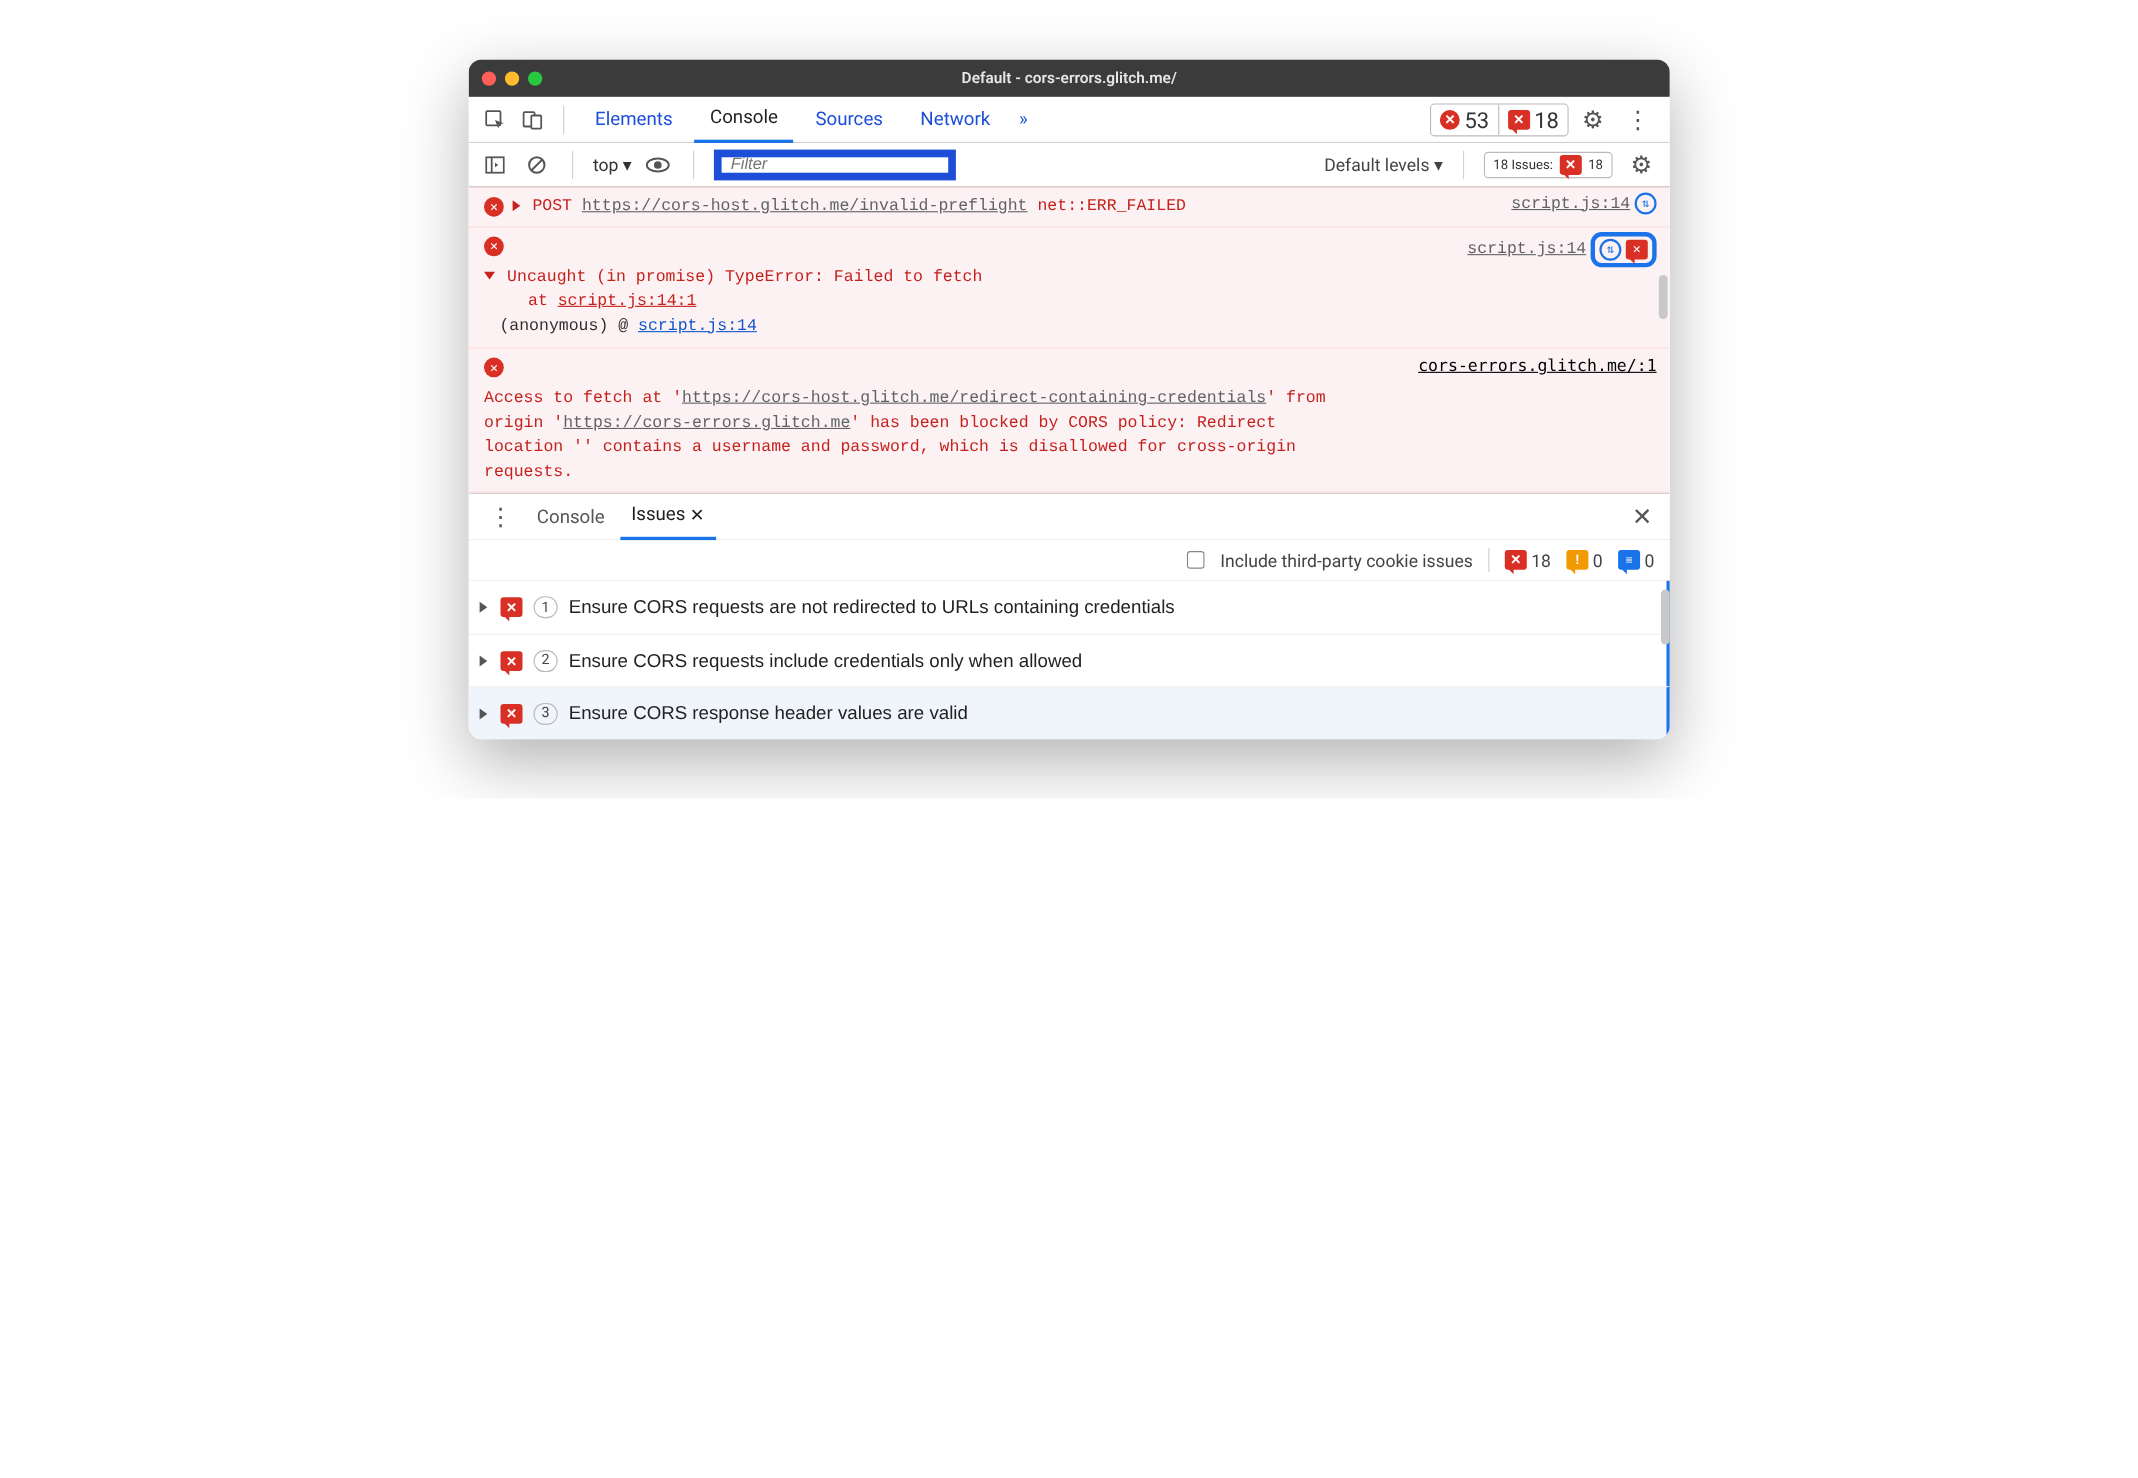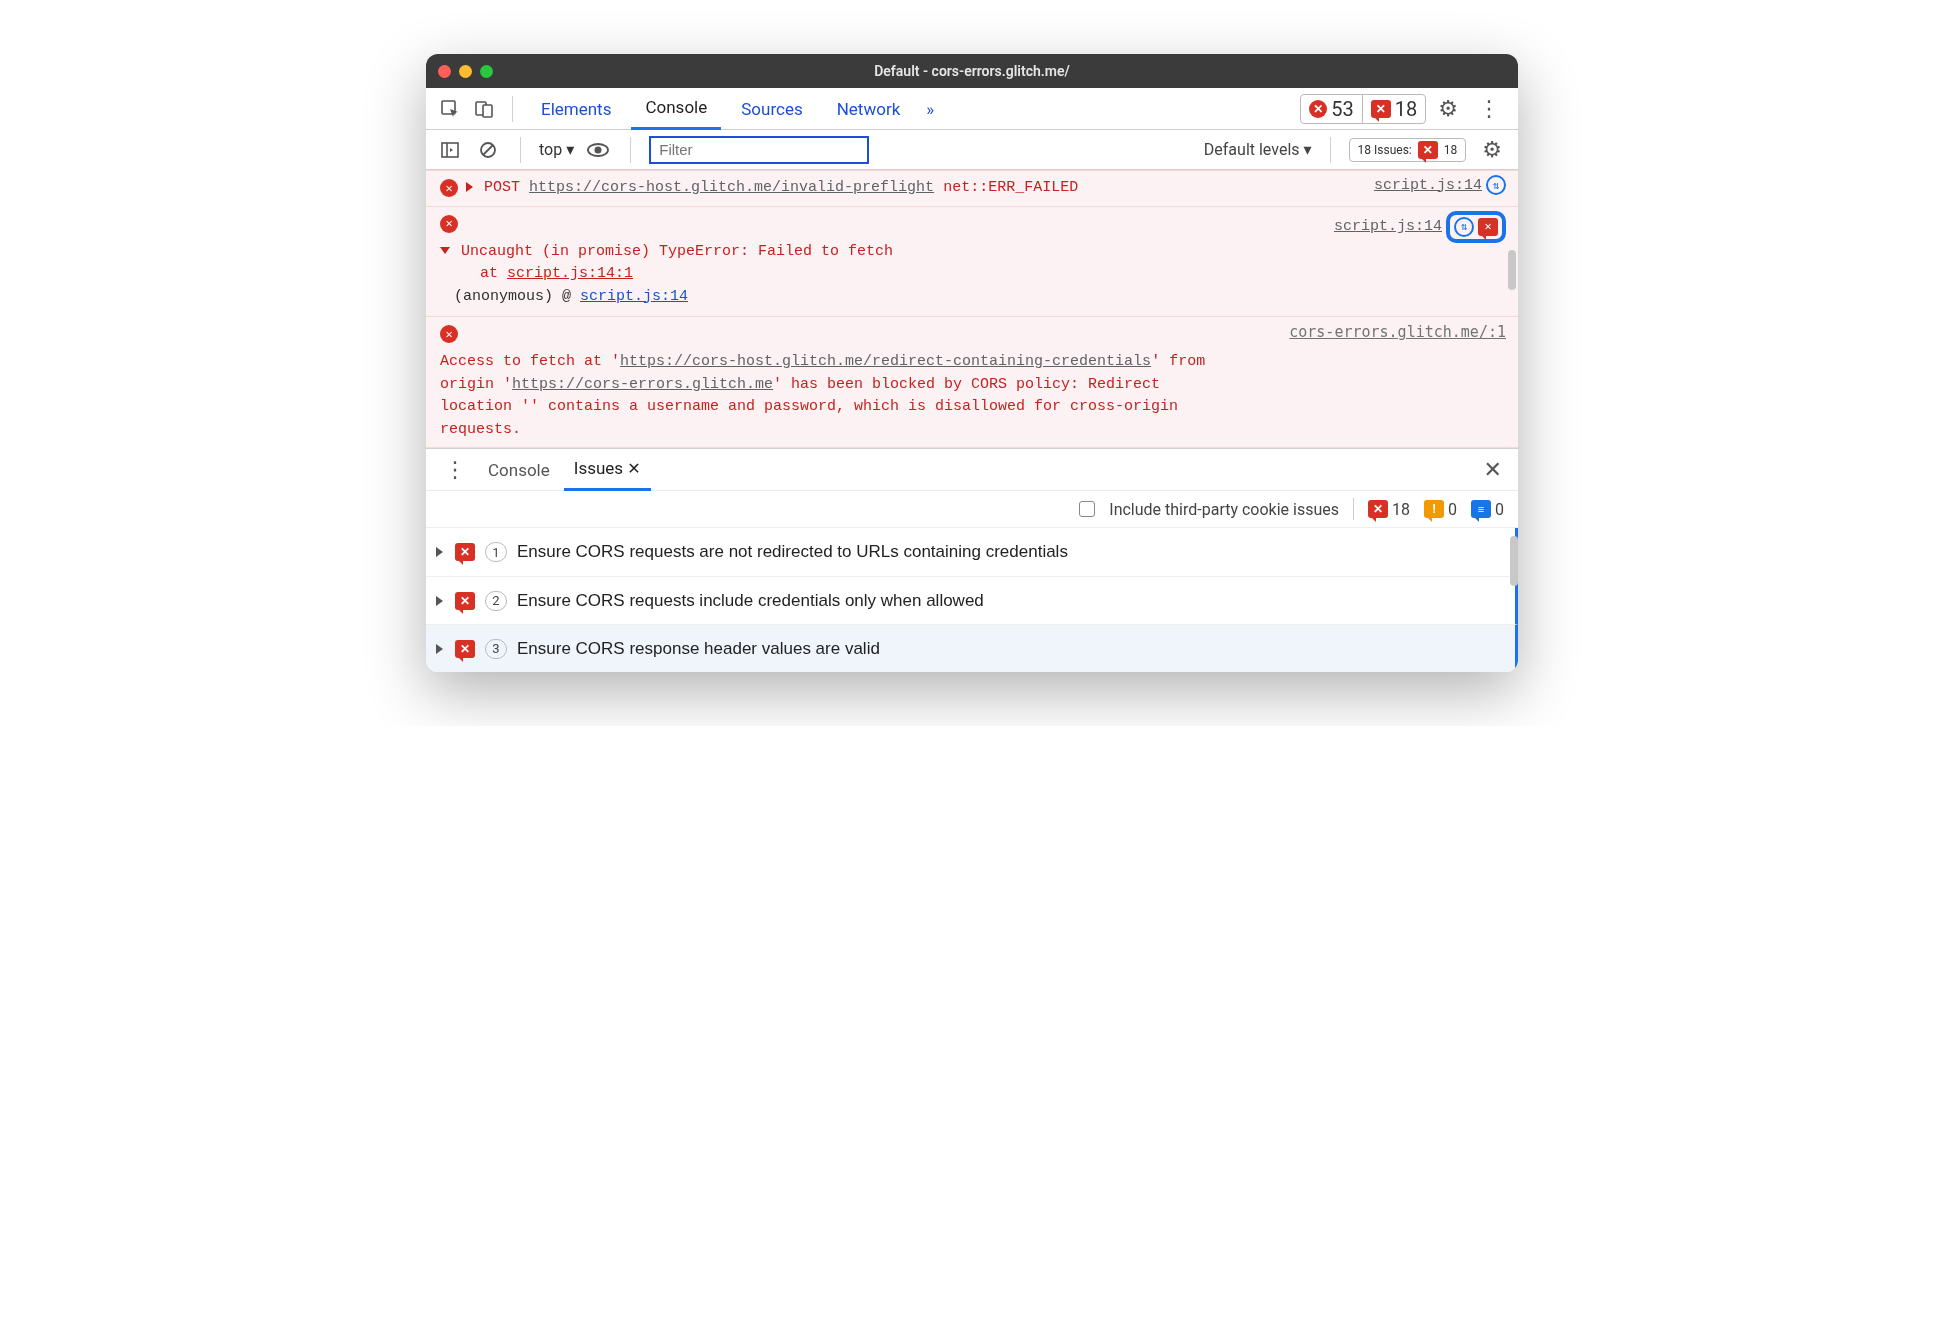--- a/index.html
+++ b/index.html
@@ -28,29 +28,29 @@
   .icon-issue::after { content:""; position:absolute; bottom:-4px; left:3px; width:0; height:0; border-left:5px solid transparent; border-top:5px solid #d93025; }
   .icon-warn { width:20px; height:18px; background:#f29900; border-radius:3px; display:inline-flex; align-items:center; justify-content:center; color:#fff; font-size:12px; font-weight:bold; position:relative; }
   .icon-warn::before { content:"!"; }
   .icon-warn::after { content:""; position:absolute; bottom:-4px; left:3px; width:0; height:0; border-left:5px solid transparent; border-top:5px solid #f29900; }
   .icon-info { width:20px; height:18px; background:#1a73e8; border-radius:3px; display:inline-flex; align-items:center; justify-content:center; color:#fff; font-size:12px; font-weight:bold; position:relative; }
   .icon-info::after { content:""; position:absolute; bottom:-4px; left:3px; width:0; height:0; border-left:5px solid transparent; border-top:5px solid #1a73e8; }
   .gear { font-size:22px; color:#555; cursor:pointer; padding:0 6px; }
   .kebab { font-size:22px; color:#555; cursor:pointer; padding:0 8px; }
   .toolbar2 { height:40px; border-bottom:1px solid #d0d0d0; display:flex; align-items:center; padding:0 10px; gap:10px; }
   .ctx-sel { display:flex; align-items:center; gap:4px; color:#333; font-size:16px; cursor:pointer; }
-  .filter-inp { border:2px solid #1d4ed8; height:28px; width:220px; padding:0 8px; font-size:15px; color:#888; }
+  .filter-inp { border:7px solid #1d4ed8; height:28px; width:220px; padding:0 8px; font-size:15px; color:#888;font-style:italic; }
   .lvl-sel { color:#444; font-size:16px; cursor:pointer; display:flex; align-items:center; gap:4px; }
   .issues-btn { border:1px solid #bbb; border-radius:4px; padding:2px 8px; display:flex; align-items:center; gap:6px; font-size:12px; color:#333; cursor:pointer; }
   .console-body { background:#fff; font-family: Menlo, Monaco, "Courier New", monospace; font-size:15px; position:relative; }
   .msg { border-top:1px solid #f8d7da; border-bottom:1px solid #f8d7da; background:#fdf2f3; padding:6px 44px 6px 14px; display:flex; gap:8px; position:relative; }
   .msg + .msg { border-top:none;flex-direction:column; }
   .msg .erricon { flex-shrink:0; margin-top:2px; }
   .msg-body { flex:1; line-height:1.5; color:#c5221f; }
-  .msg-src { position:absolute; right:12px; top:6px; color:#737373; text-decoration:underline; font-family: Menlo, Monaco, monospace; font-size:15px; }
+  .msg-src { position:absolute; right:12px; top:6px; color:#000000; text-decoration:underline; font-family: Menlo, Monaco, monospace; font-size:15px; }
   .tri { display:inline-block; width:0; height:0; vertical-align:middle; margin-right:2px; cursor:pointer; }
   .tri.right { border-top:5px solid transparent; border-bottom:5px solid transparent; border-left:7px solid #c5221f; }
   .tri.down { border-left:5px solid transparent; border-right:5px solid transparent; border-top:7px solid #c5221f; }
   .tri.grey-right { border-top:5px solid transparent; border-bottom:5px solid transparent; border-left:7px solid #555; }
   .ul { text-decoration:underline; }
   .netlink { color:#5f6368; text-decoration:underline; }
   .bluelink { color:#1155cc; text-decoration:underline; }
   .anon { color:#303030; }
   .link-icons { position:absolute; right:12px; top:4px; display:flex; align-items:center; gap:4px; }
   .neticon { width:20px; height:20px; border:2px solid #1a73e8; border-radius:50%; display:inline-flex; align-items:center; justify-content:center; color:#1a73e8; font-size:11px; cursor:pointer; }

